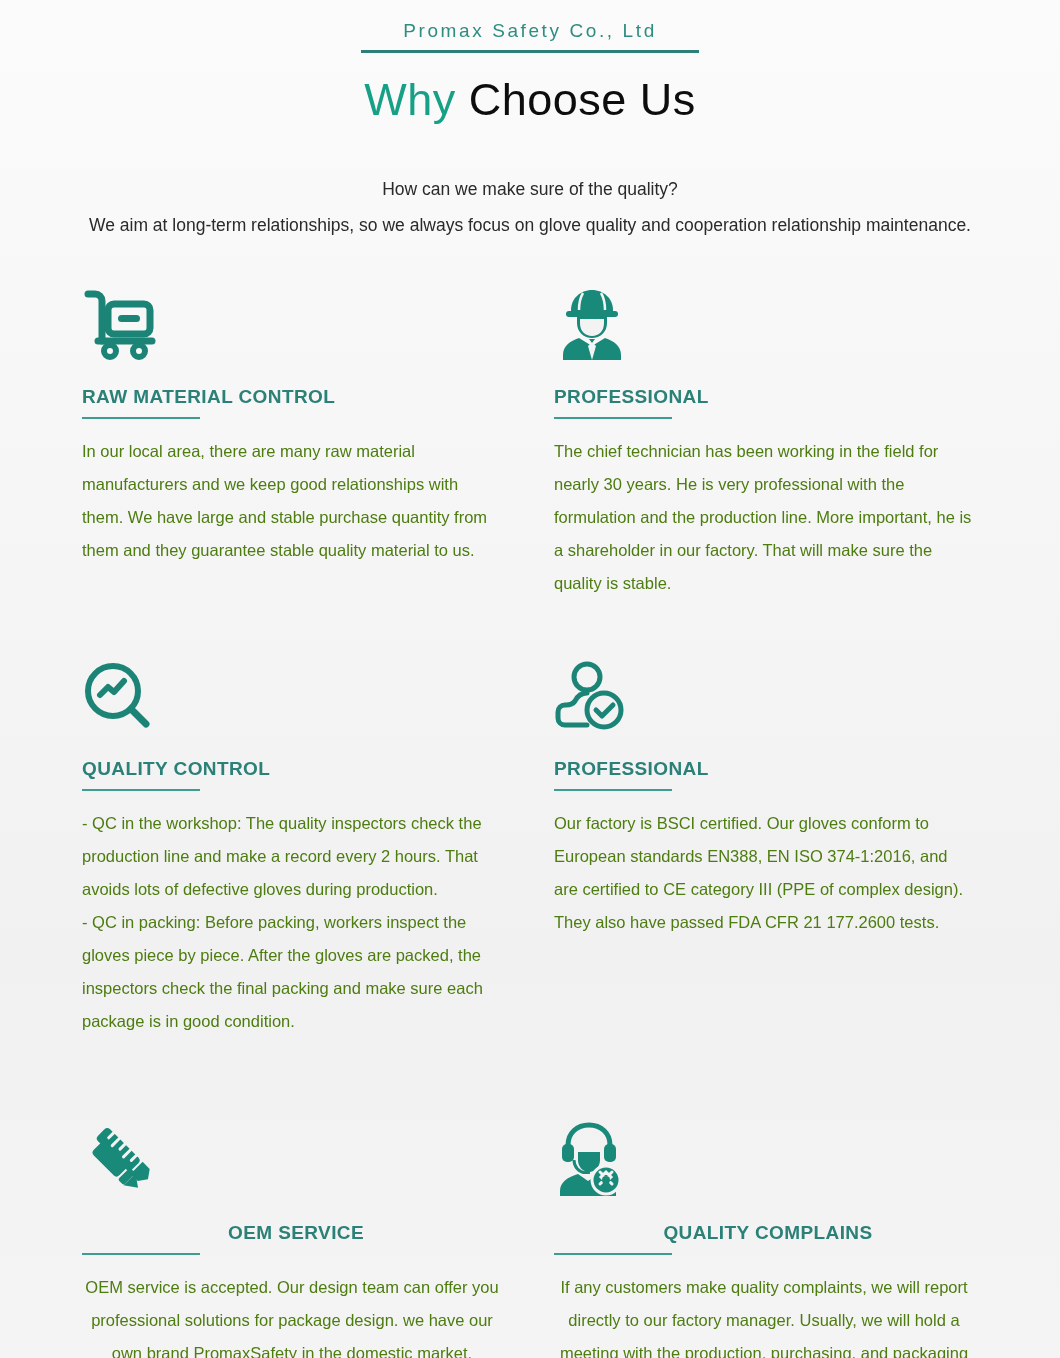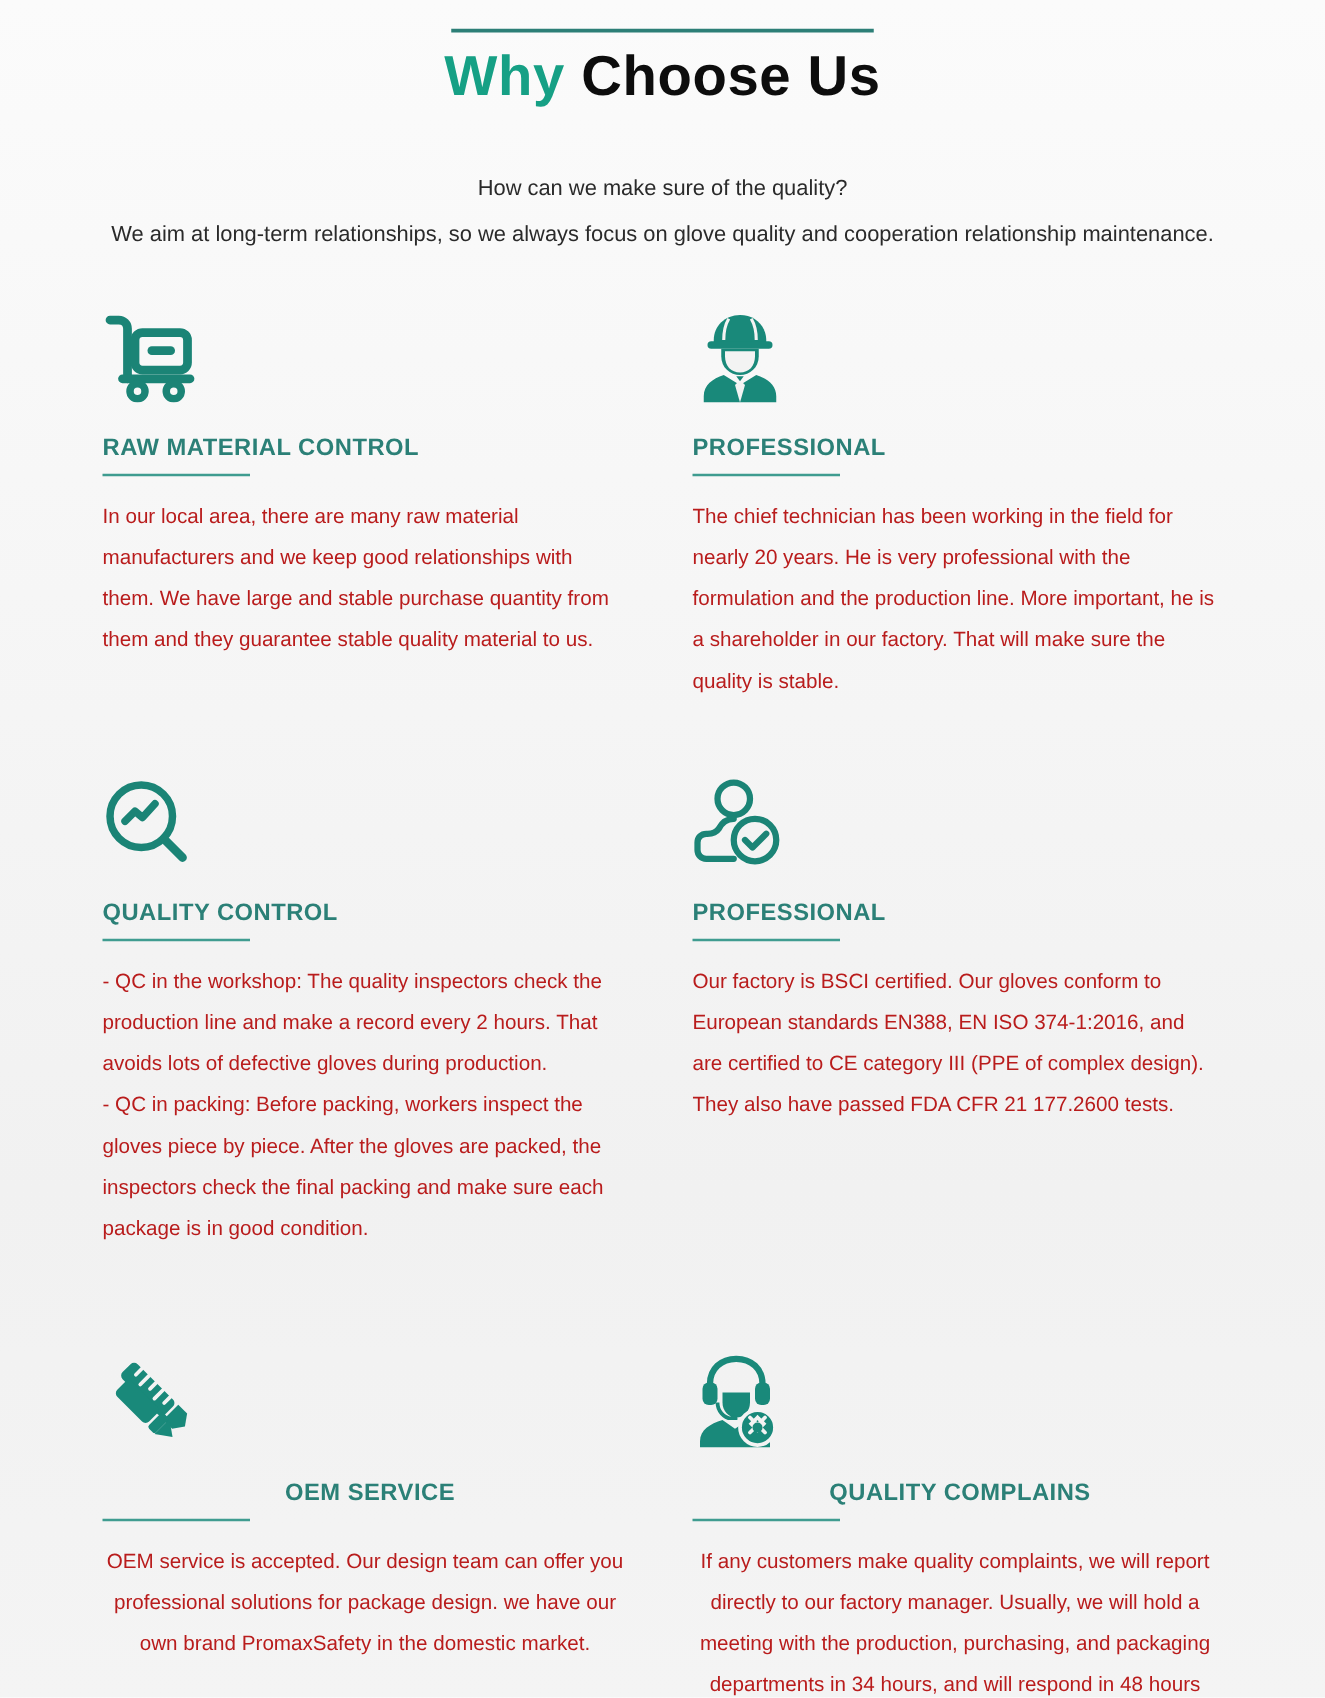--- a/index.html
+++ b/index.html
@@ -32,23 +32,23 @@
   }
 
   .brand-rule {
     width: 338px;
     height: 3px;
     background: #2d7f77;
     margin: 5px auto 0 auto;
   }
 
   .main-title {
-    margin-top: 8px;
+    margin-top: 20px;
     font-size: 45px;
-    font-weight: 700;
+    font-weight: 400;
     letter-spacing: 0.5px;
     line-height: 1.2;
   }
   .title-accent { color: #16a085; }
   .title-rest { color: #0d0d0d; }
 
   
   .intro {
     margin-top: 44px;
     text-align: center;
@@ -96,29 +96,30 @@
     width: 118px;
     height: 2px;
     background: #3f9c90;
     margin-top: 9px;
   }
 
   .feat-body {
     margin-top: 16px;
     font-size: 16.5px;
     line-height: 2.0;
-    color: #b91c1c;
+    color: #4d7c0f;
     max-width: 420px;
     white-space: pre-line;
   }
 </style>
 </head>
 <body>
 
 <div class="header">
+  <div class="brand-line">Promax Safety Co., Ltd</div>
   <div class="brand-rule"></div>
   <h1 class="main-title">
     <span class="title-accent">Why</span><span class="title-rest"> Choose Us</span>
   </h1>
 </div>
 
 <div class="intro">
   <p>How can we make sure of the quality?</p>
   <p>We aim at long-term relationships, so we always focus on glove quality and cooperation relationship maintenance.</p>
 </div>
@@ -149,21 +150,21 @@
         <rect x="12" y="25" width="52" height="6" rx="3" fill="#19897a"></rect>
         <path d="M23 31h30v6c0 9-7 15-15 15s-15-6-15-15v-6z" fill="#19897a"></path>
         <path d="M26 33h24v4c0 8-5 13-12 13s-12-5-12-13v-4z" fill="#f3f3f3"></path>
         <path d="M25 52c-9 3-16 8-16 17v5h58v-5c0-9-7-14-16-17l-13 8-13-8z" fill="#19897a"></path>
         <path d="M38 56l-4 4 4 14 4-14-4-4z" fill="#f3f3f3"></path>
         <path d="M35 53h6l-3 4-3-4z" fill="#19897a"></path>
       </svg>
     </div>
     <div class="feat-title">PROFESSIONAL</div>
     <div class="feat-rule"></div>
-    <div class="feat-body">The chief technician has been working in the field for nearly 20 years. He is very professional with the formulation and the production line. More important, he is a shareholder in our factory. That will make sure the quality is stable.</div>
+    <div class="feat-body">The chief technician has been working in the field for nearly 30 years. He is very professional with the formulation and the production line. More important, he is a shareholder in our factory. That will make sure the quality is stable.</div>
   </div>
 
   <div class="cell r2">
     <div class="icon-box">
       <svg width="72" height="72" viewBox="0 0 72 72" fill="none">
         <circle cx="31" cy="31" r="25" stroke="#1b8476" stroke-width="6"></circle>
         <path d="M18 35l8-8 6 5 10-11" stroke="#1b8476" stroke-width="6" stroke-linecap="round" stroke-linejoin="round" fill="none"></path>
         <path d="M49 49l15 15" stroke="#1b8476" stroke-width="7" stroke-linecap="round"></path>
       </svg>
     </div>

